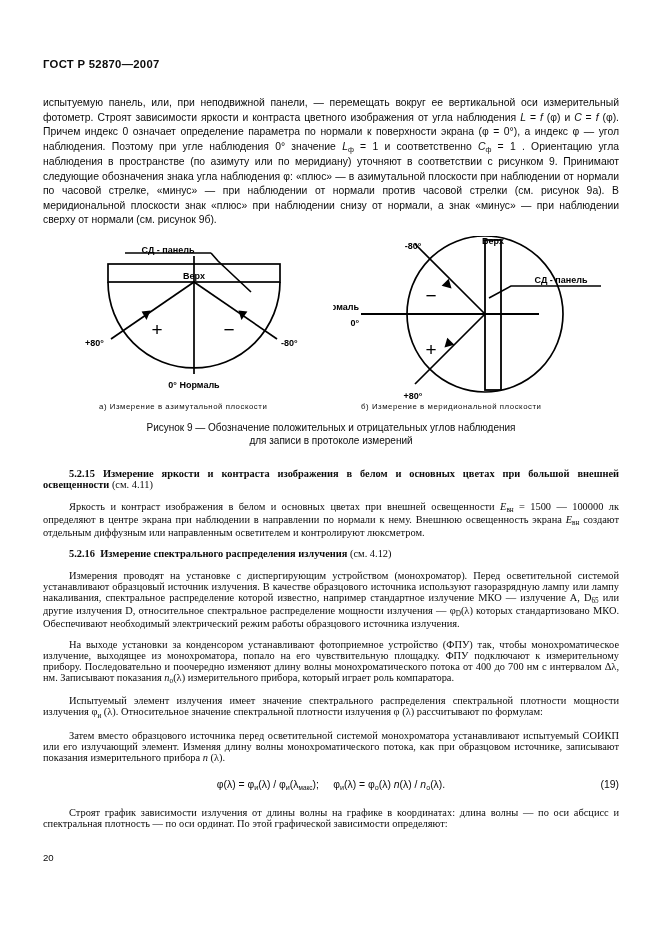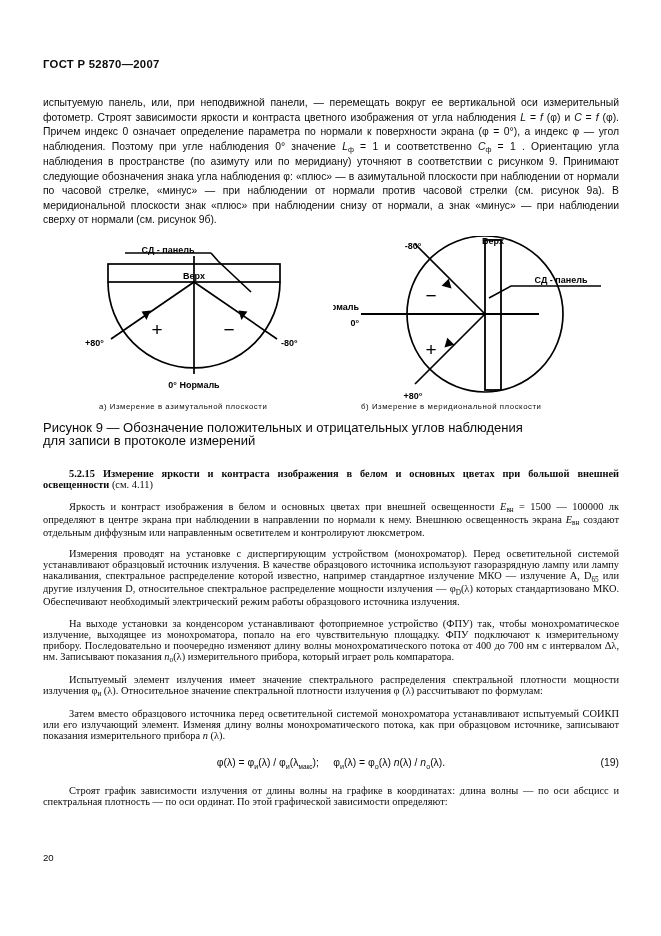--- a/index.html
+++ b/index.html
@@ -66,22 +66,22 @@
     font-size: 7.8px;
     letter-spacing: 0.55px;
   }
   .cap-a { position: absolute; left: 56px; top: 0; white-space: nowrap; }
   .cap-b { position: absolute; left: 310px; top: 0; white-space: nowrap; margin-left: 8px; }
   .fig-title {
     position: absolute;
     left: 0;
     top: 186px;
     width: 576px;
-    text-align: left;
-    font-size: 13px;
+    text-align: center;
+    font-size: 10px;
     line-height: 12.6px;
   }
 
   
   .clause {
     font-size: 10.4px;
     line-height: 11px;
     text-align: justify;
     font-family: Liberation Serif, serif;
   }
@@ -207,20 +207,23 @@
   <div style="position:absolute;left:43px;top:458px;width:576px;">
 
     <p class="clause ind">
       <span class="hd">5.2.15</span><span class="hd">&nbsp;</span><span class="hd">Измерение яркости и контраста изображения в белом и основных цветах при большой внешней освещенности</span><span> (см. 4.11)</span>
     </p>
 
     <p class="clause ind blk" style="text-align:justify;">
       <span>Яркость  и  контраст  изображения  в  белом и основных цветах  при  внешней  освещенности </span><span class="it">E</span><sub>вн</sub><span> = 1500 — 100000 лк определяют в центре экрана при наблюдении в направлении по нормали к нему. Внешнюю освещенность экрана </span><span class="it">E</span><sub>вн</sub><span> создают отдельным диффузным или направленным осветителем и контролируют люксметром.</span>
     </p>
 
+    <p class="clause ind">
+      <span class="hd">5.2.16</span><span class="hd">&nbsp;&nbsp;</span><span class="hd">Измерение спектрального распределения излучения</span><span> (см. 4.12)</span>
+    </p>
 
     <p class="clause ind">
       <span>Измерения проводят на установке с диспергирующим устройством (монохроматор). Перед осветительной системой устанавливают образцовый источник излучения. В качестве образцового источника используют газоразрядную лампу или лампу накаливания, спектральное распределение которой известно, например стандартное излучение МКО — излучение A, D</span><sub>65</sub><span> или другие излучения D, относительное спектральное распределение мощности излучения — φ</span><sub>D</sub><span>(λ) которых стандартизовано МКО. Обеспечивают необходимый электрический режим работы образцового источника излучения.</span>
     </p>
 
     <p class="clause ind">
       <span>На выходе установки за конденсором устанавливают  фотоприемное устройство (ФПУ) так, чтобы монохроматическое излучение, выходящее из монохроматора, попало на его чувствительную площадку. ФПУ подключают к измерительному прибору. Последовательно и поочередно изменяют длину волны монохроматического потока от 400 до 700 нм с интервалом Δλ, нм. Записывают показания </span><span class="it">n</span><sub>o</sub><span>(λ) измерительного прибора, который играет роль компаратора.</span>
     </p>
 
     <p class="clause ind">

